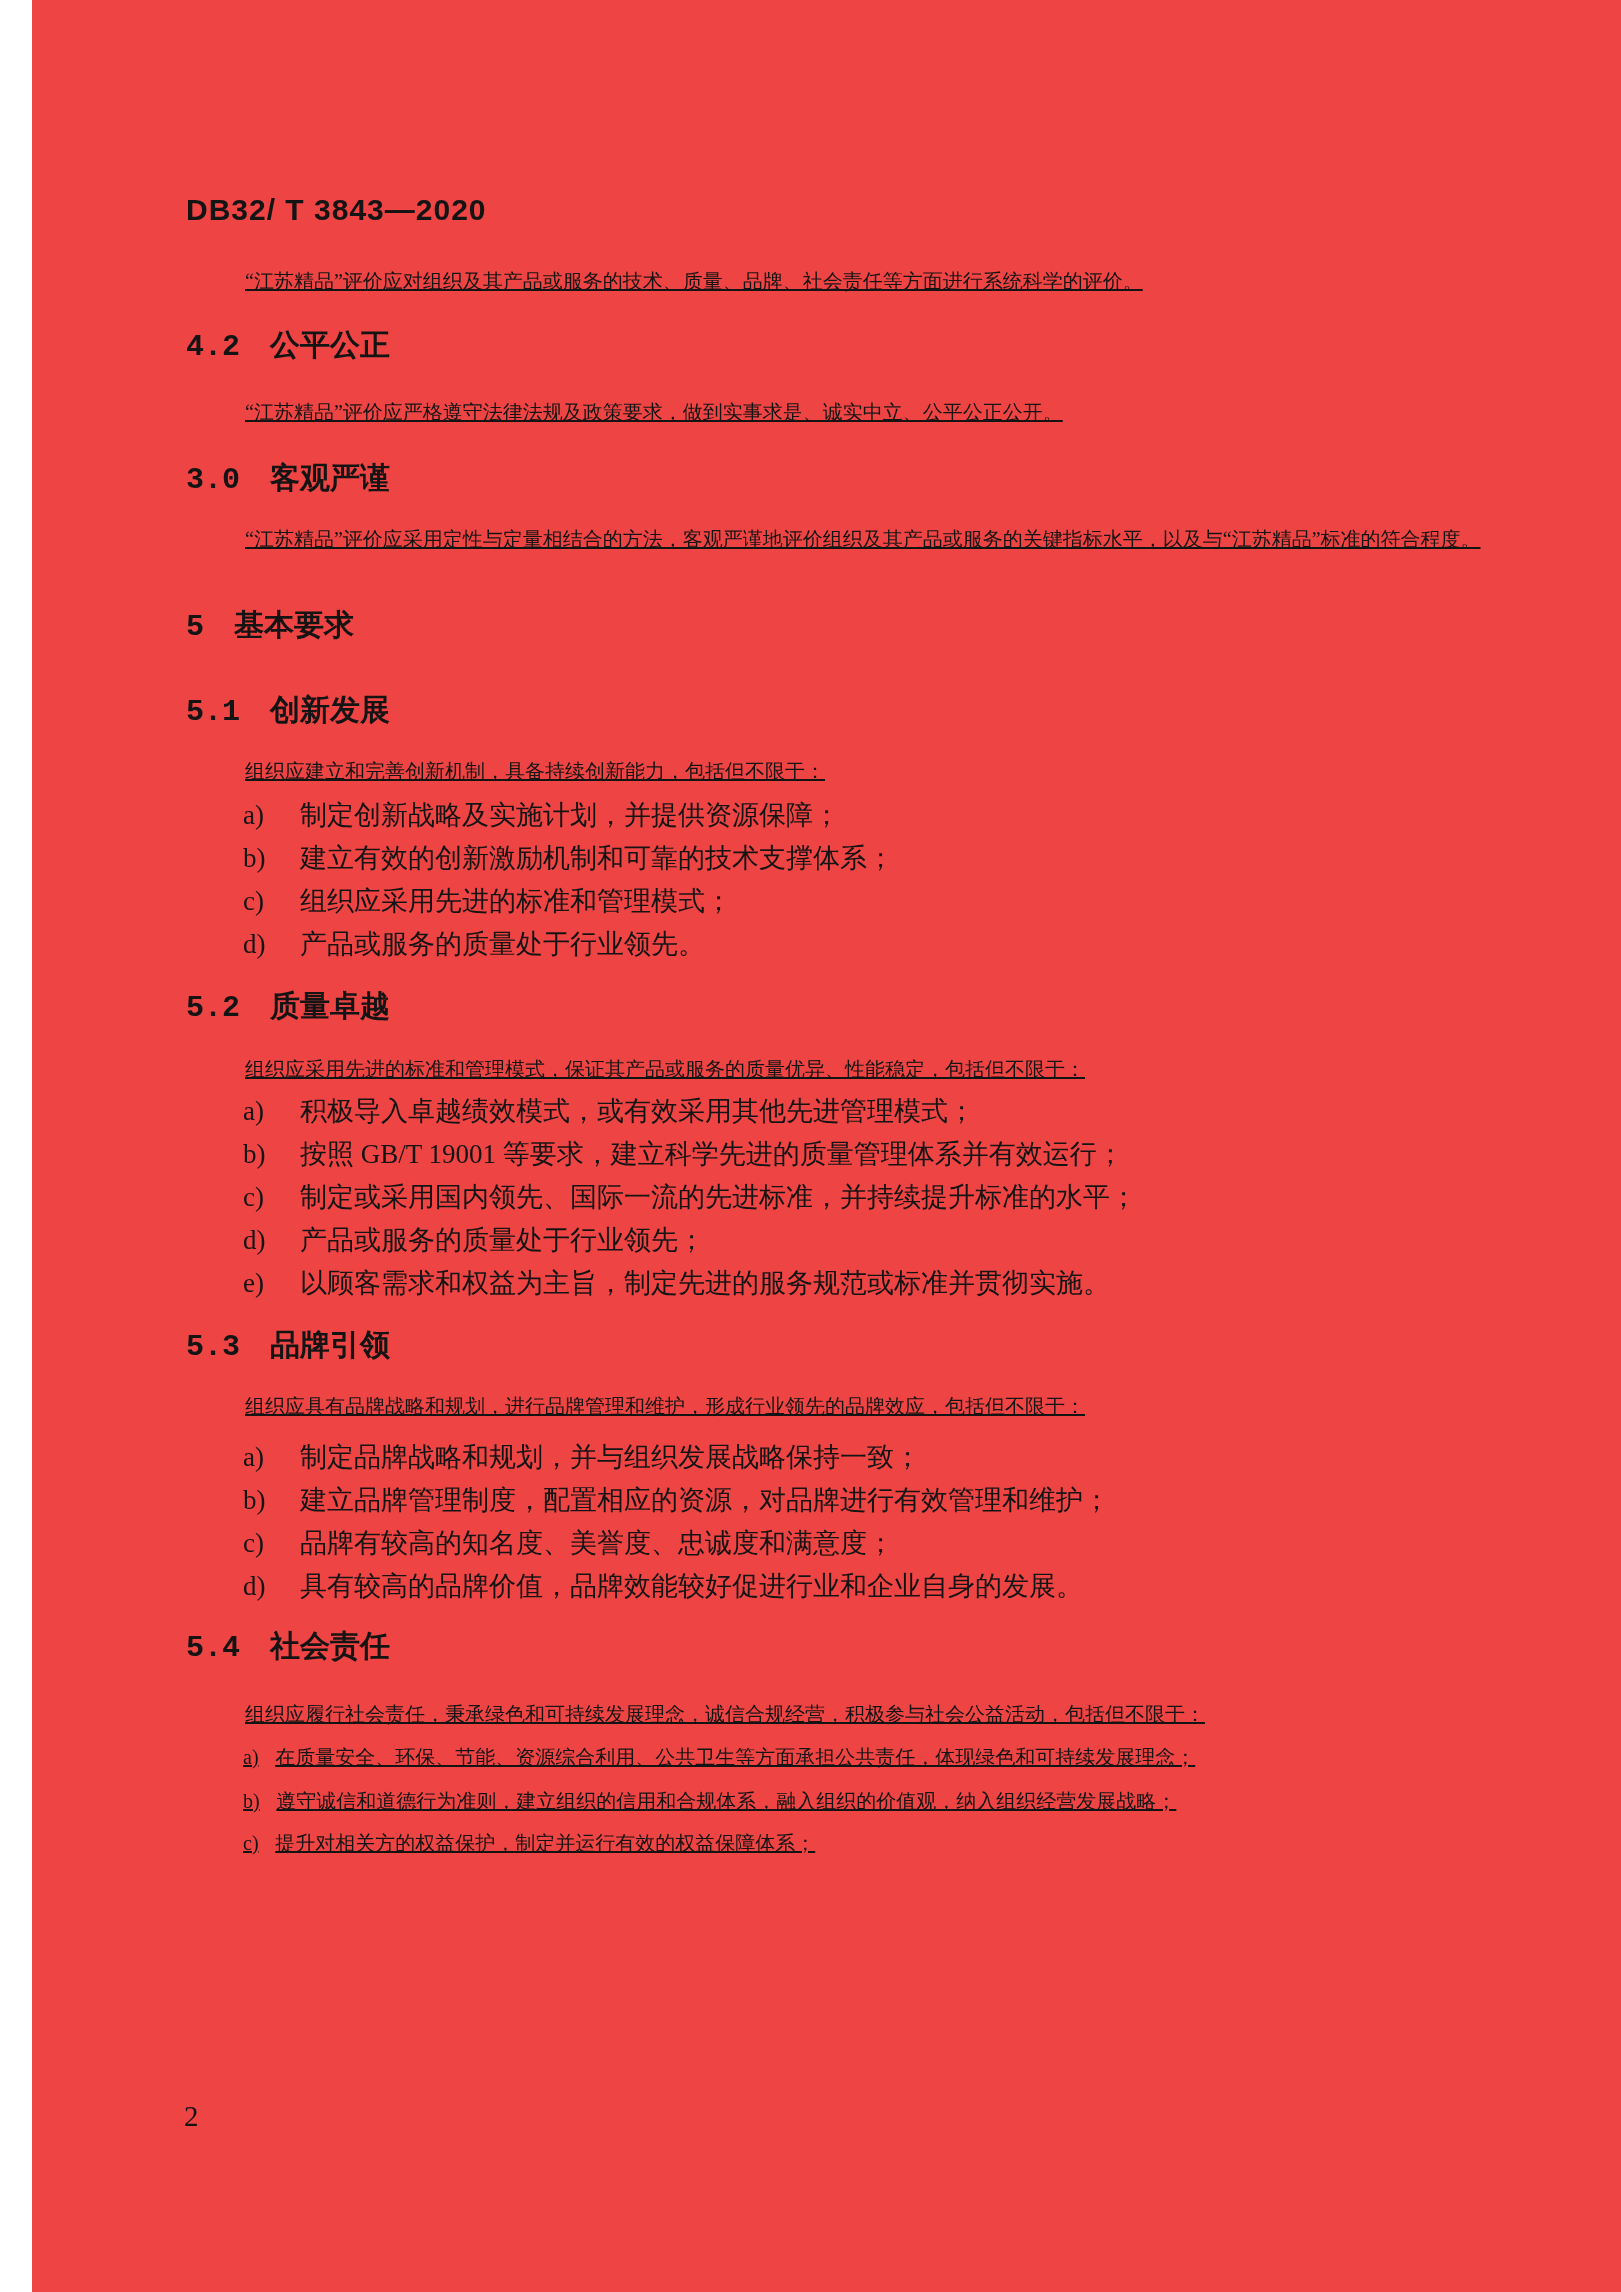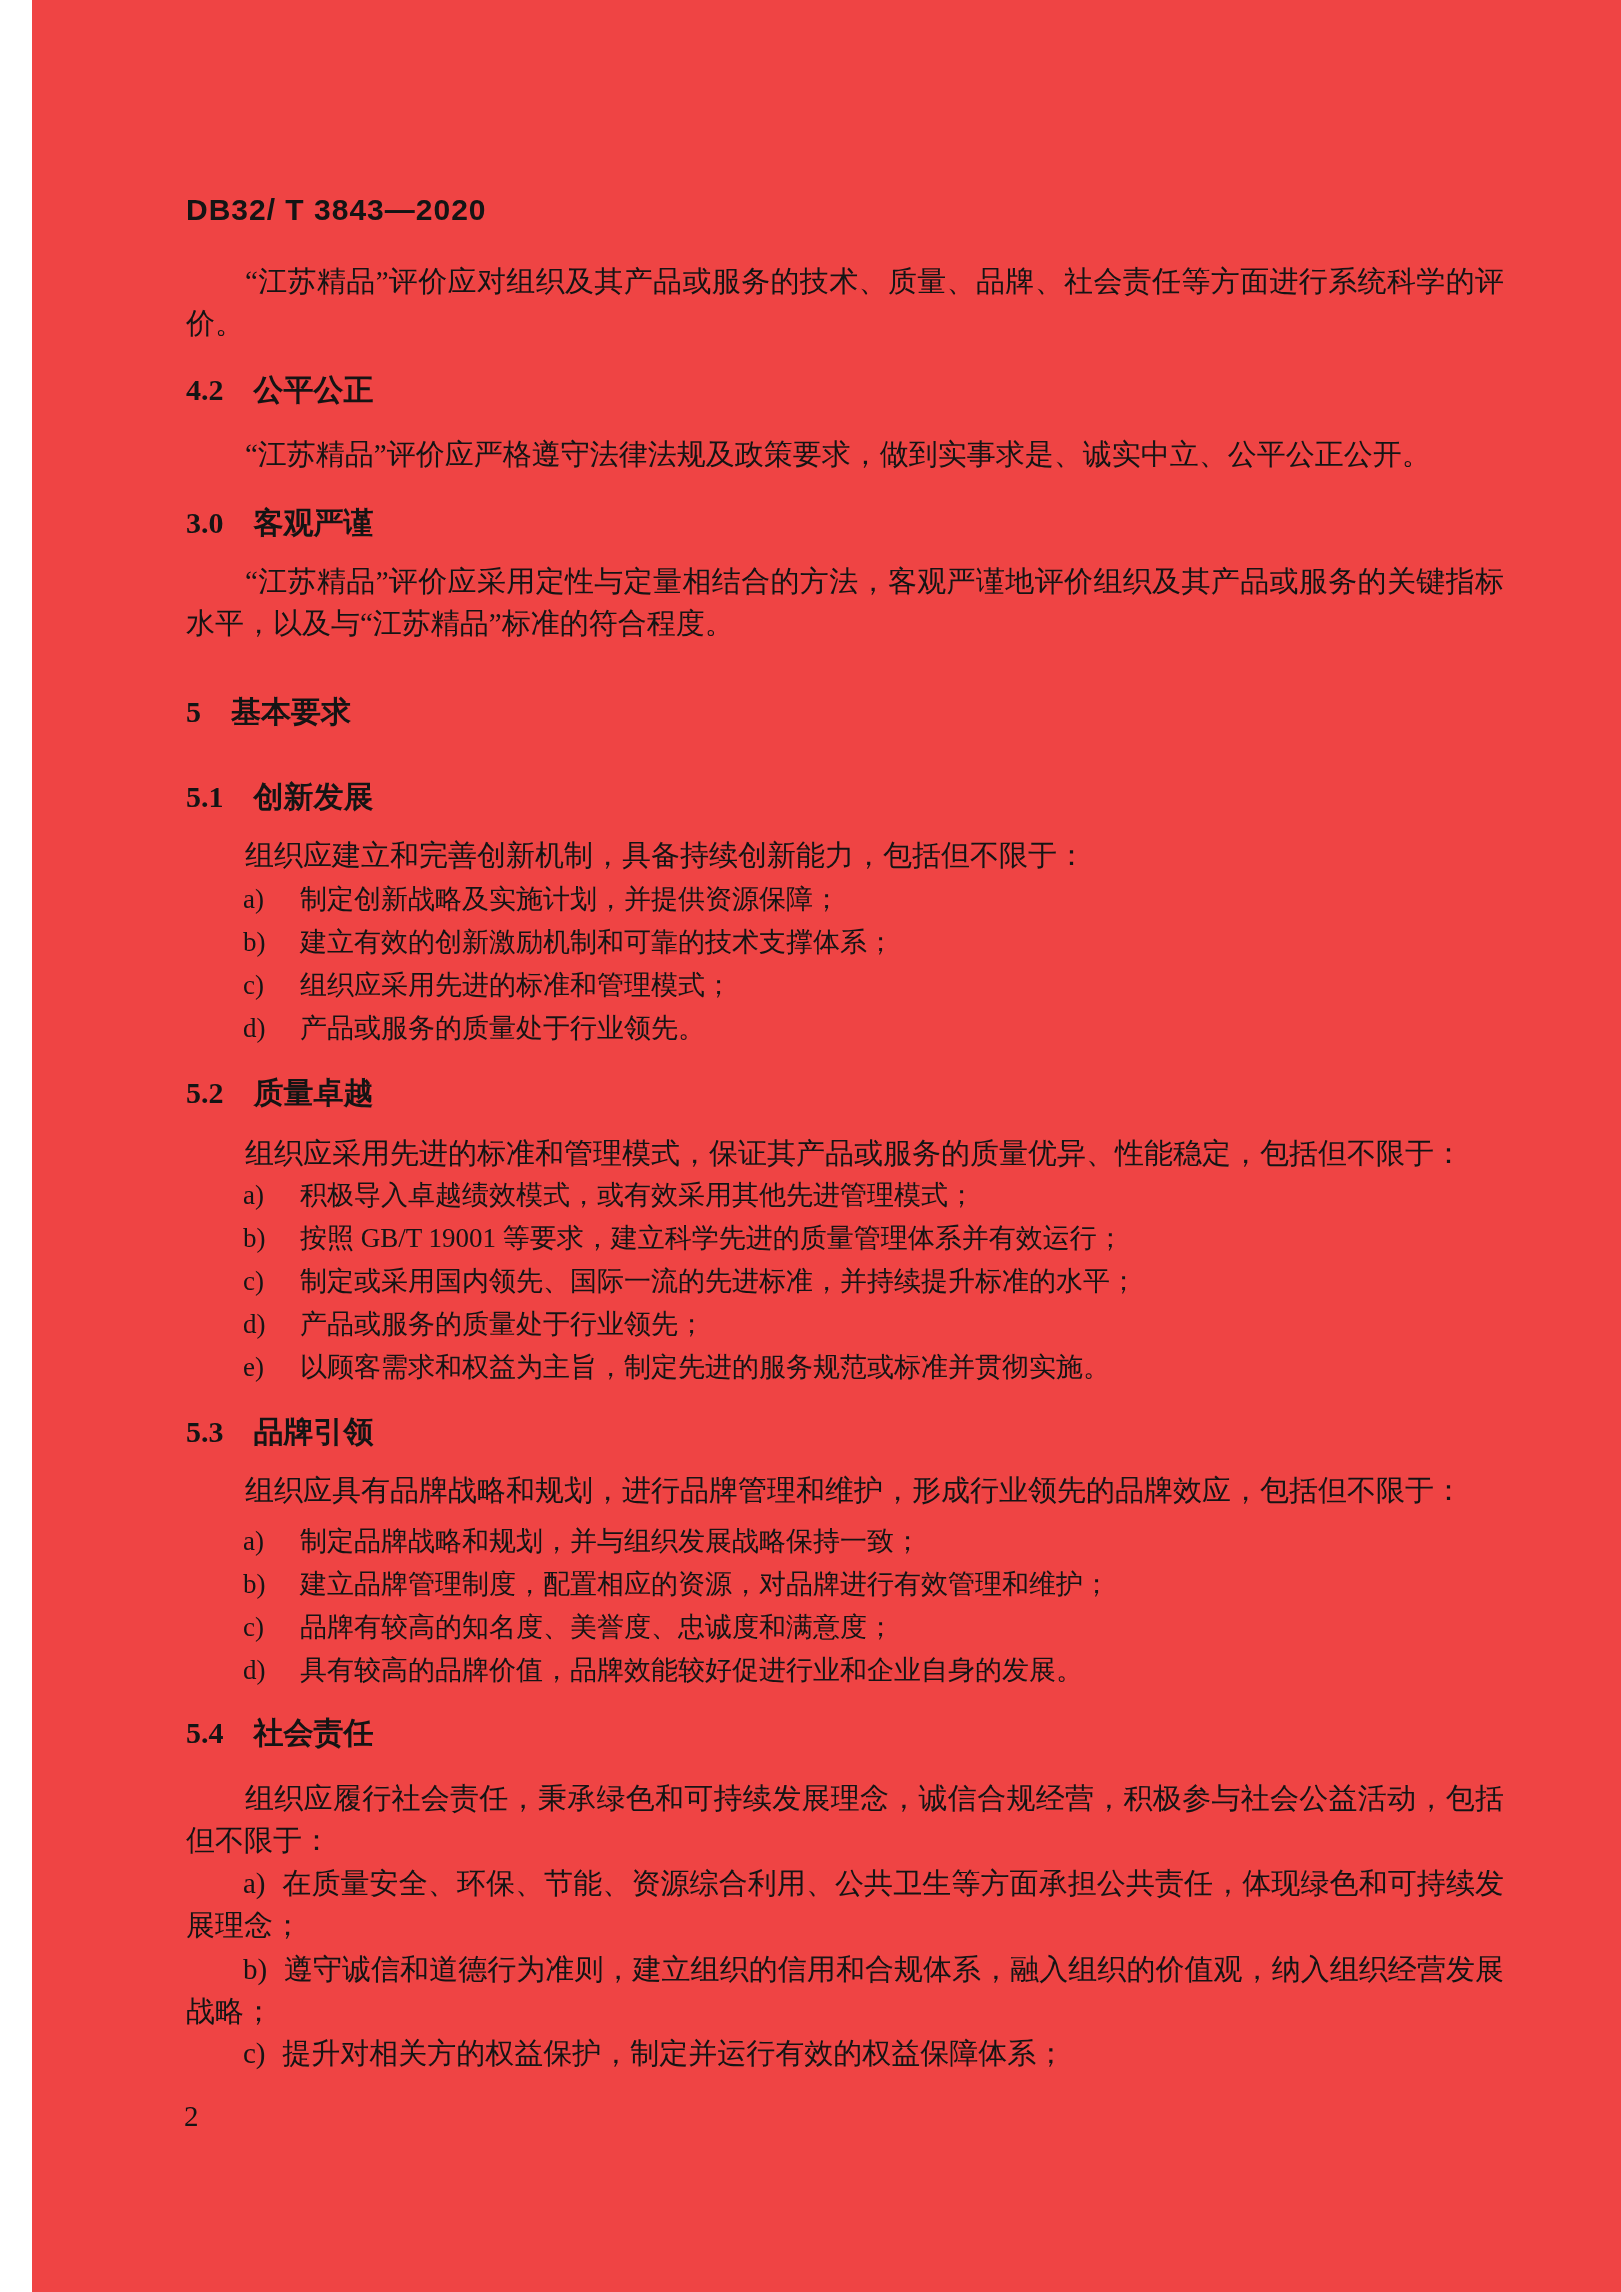--- a/index.html
+++ b/index.html
@@ -21,28 +21,29 @@
   .doc-code {
     padding-top: 192px;
     font-family: "Liberation Sans", "DejaVu Sans", sans-serif;
     font-weight: bold;
     font-size: 30px;
     line-height: 35px;
     letter-spacing: 1px;
   }
   .para {
     margin: 0;
-    font-size: 29px;
+    font-size: 20px;
     line-height: 42px;
     text-align: justify;
     text-justify: inter-ideograph;
+    text-decoration: underline;
   }
   .indent { text-indent: 59px; }
   .heading {
-    font-family: Liberation Serif, serif;
+    font-family: Liberation Mono, monospace;
     font-weight: bold;
     font-size: 30px;
     line-height: 41px;
     white-space: nowrap;
   }
   .h-title { margin-left: 30px; }
   .list { margin: 0; }
   .li {
     padding-left: 57px;
     font-size: 27px;

